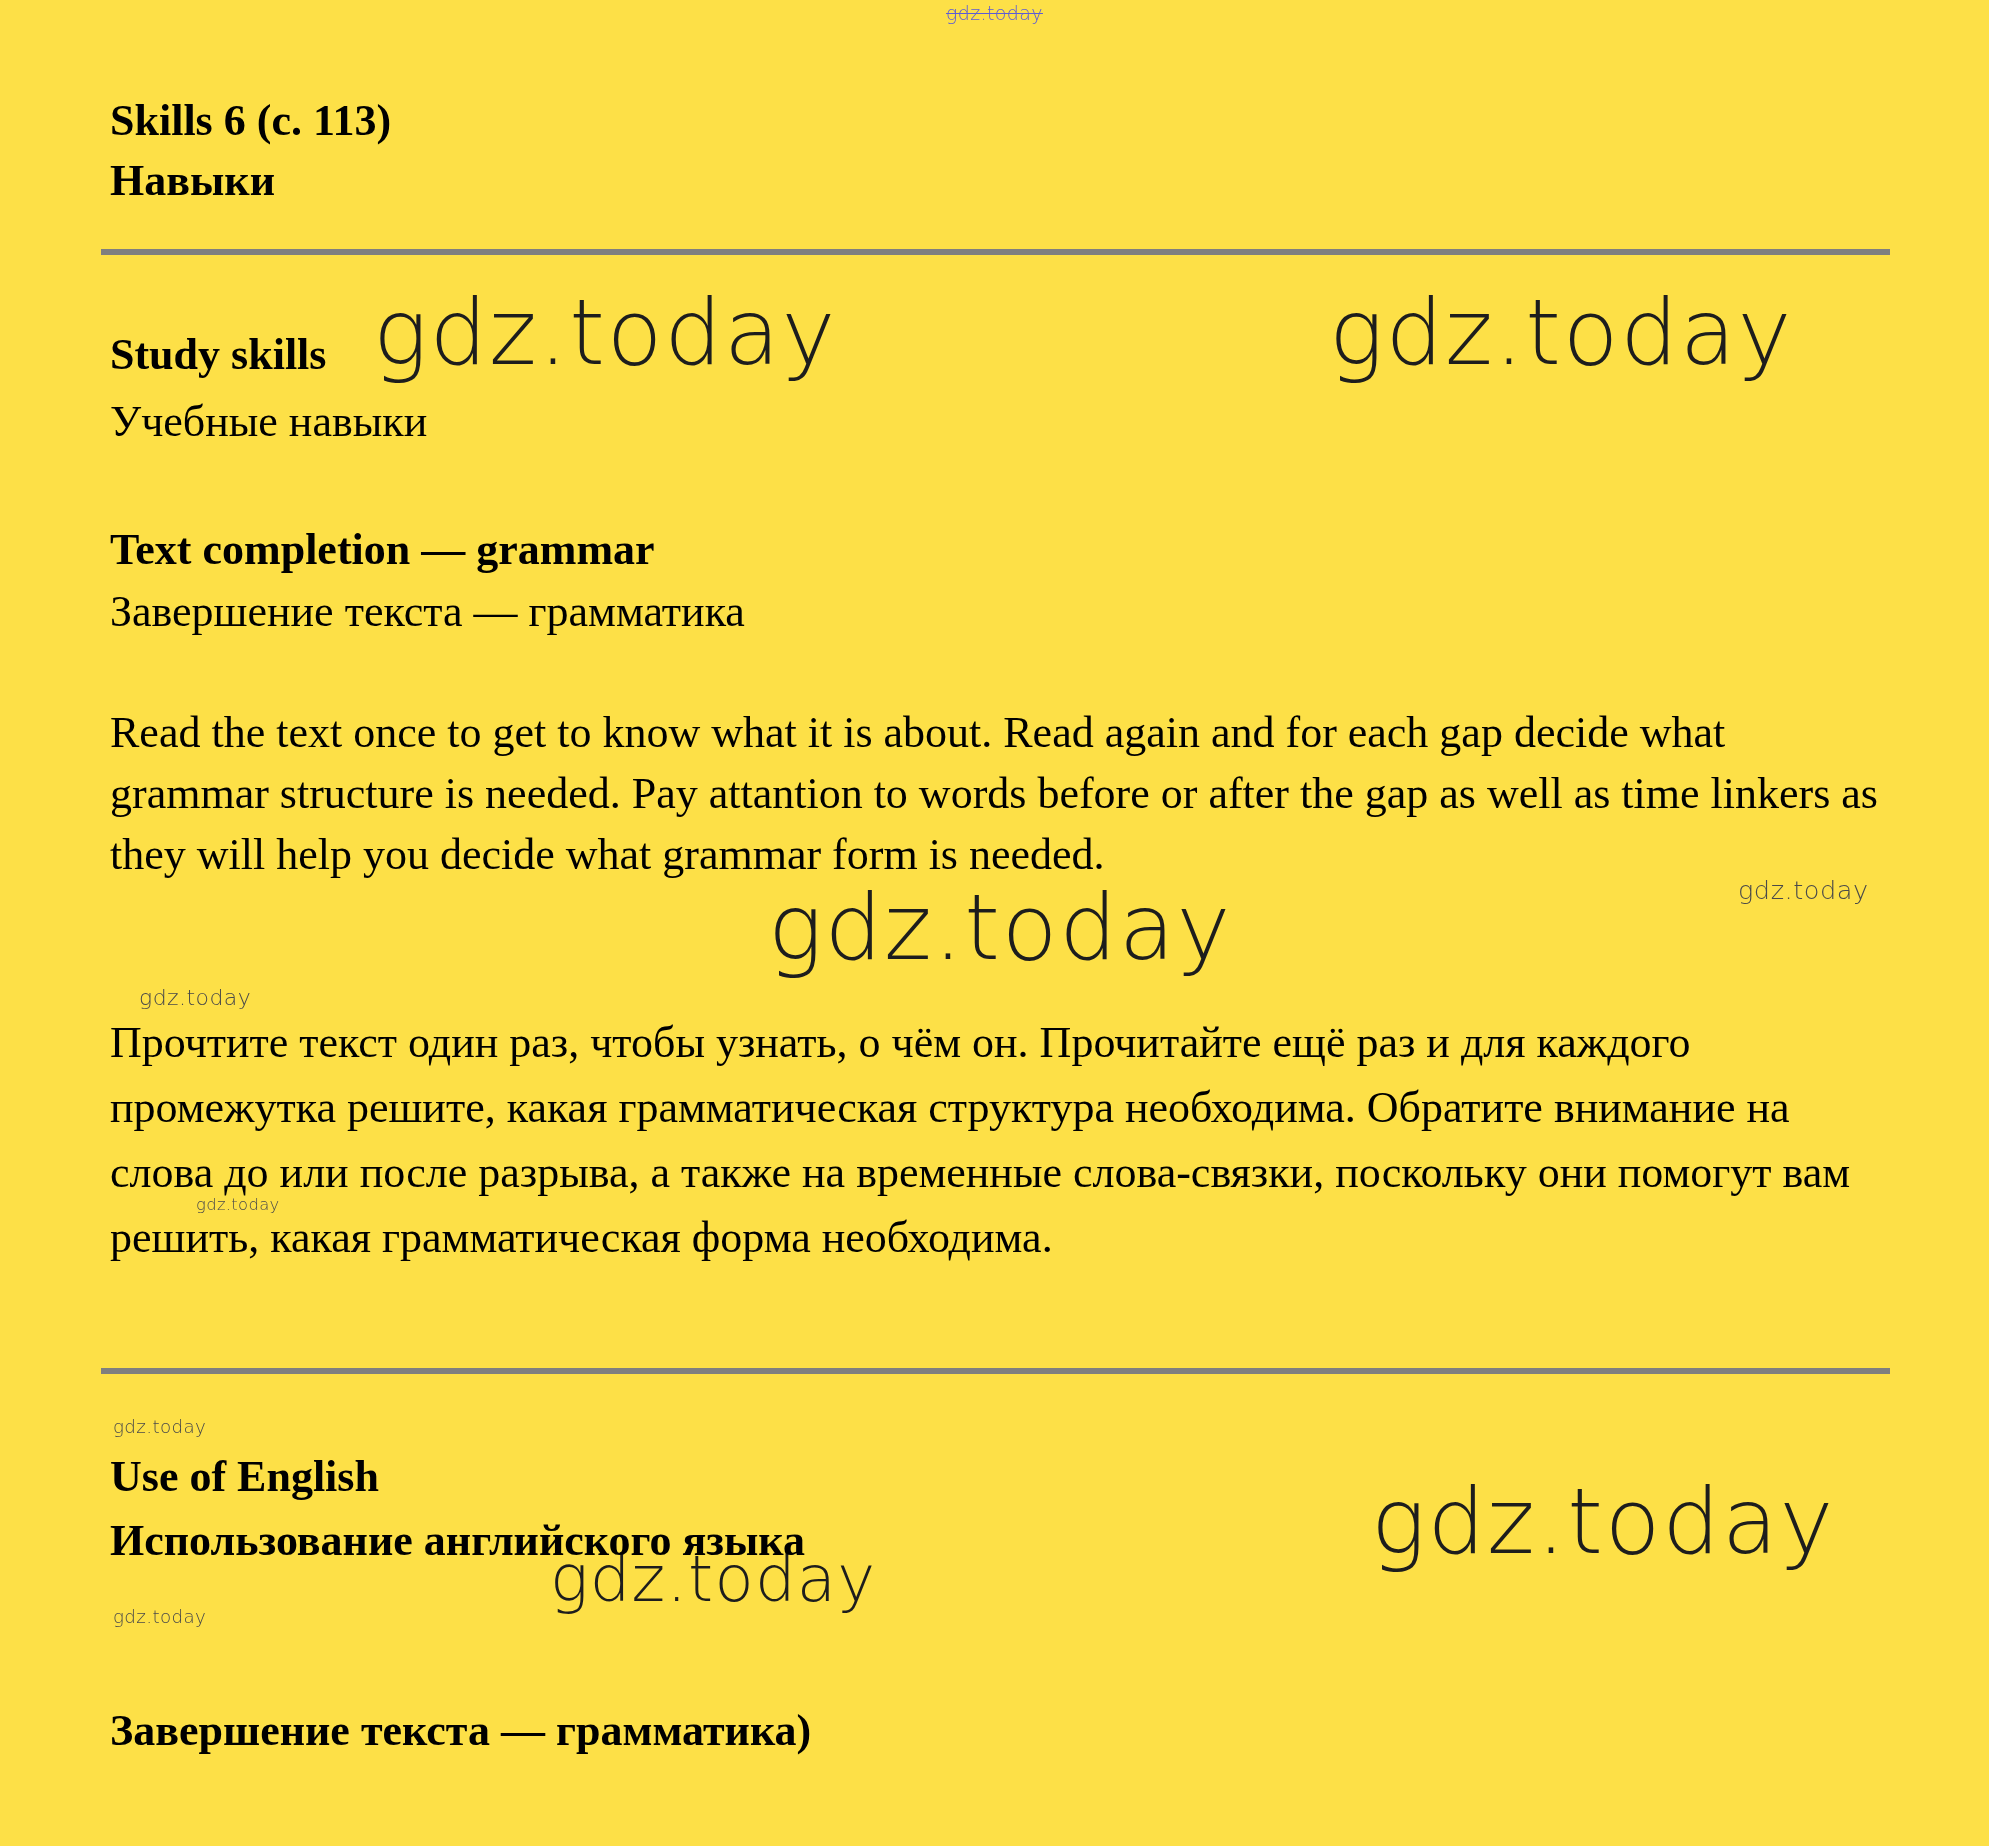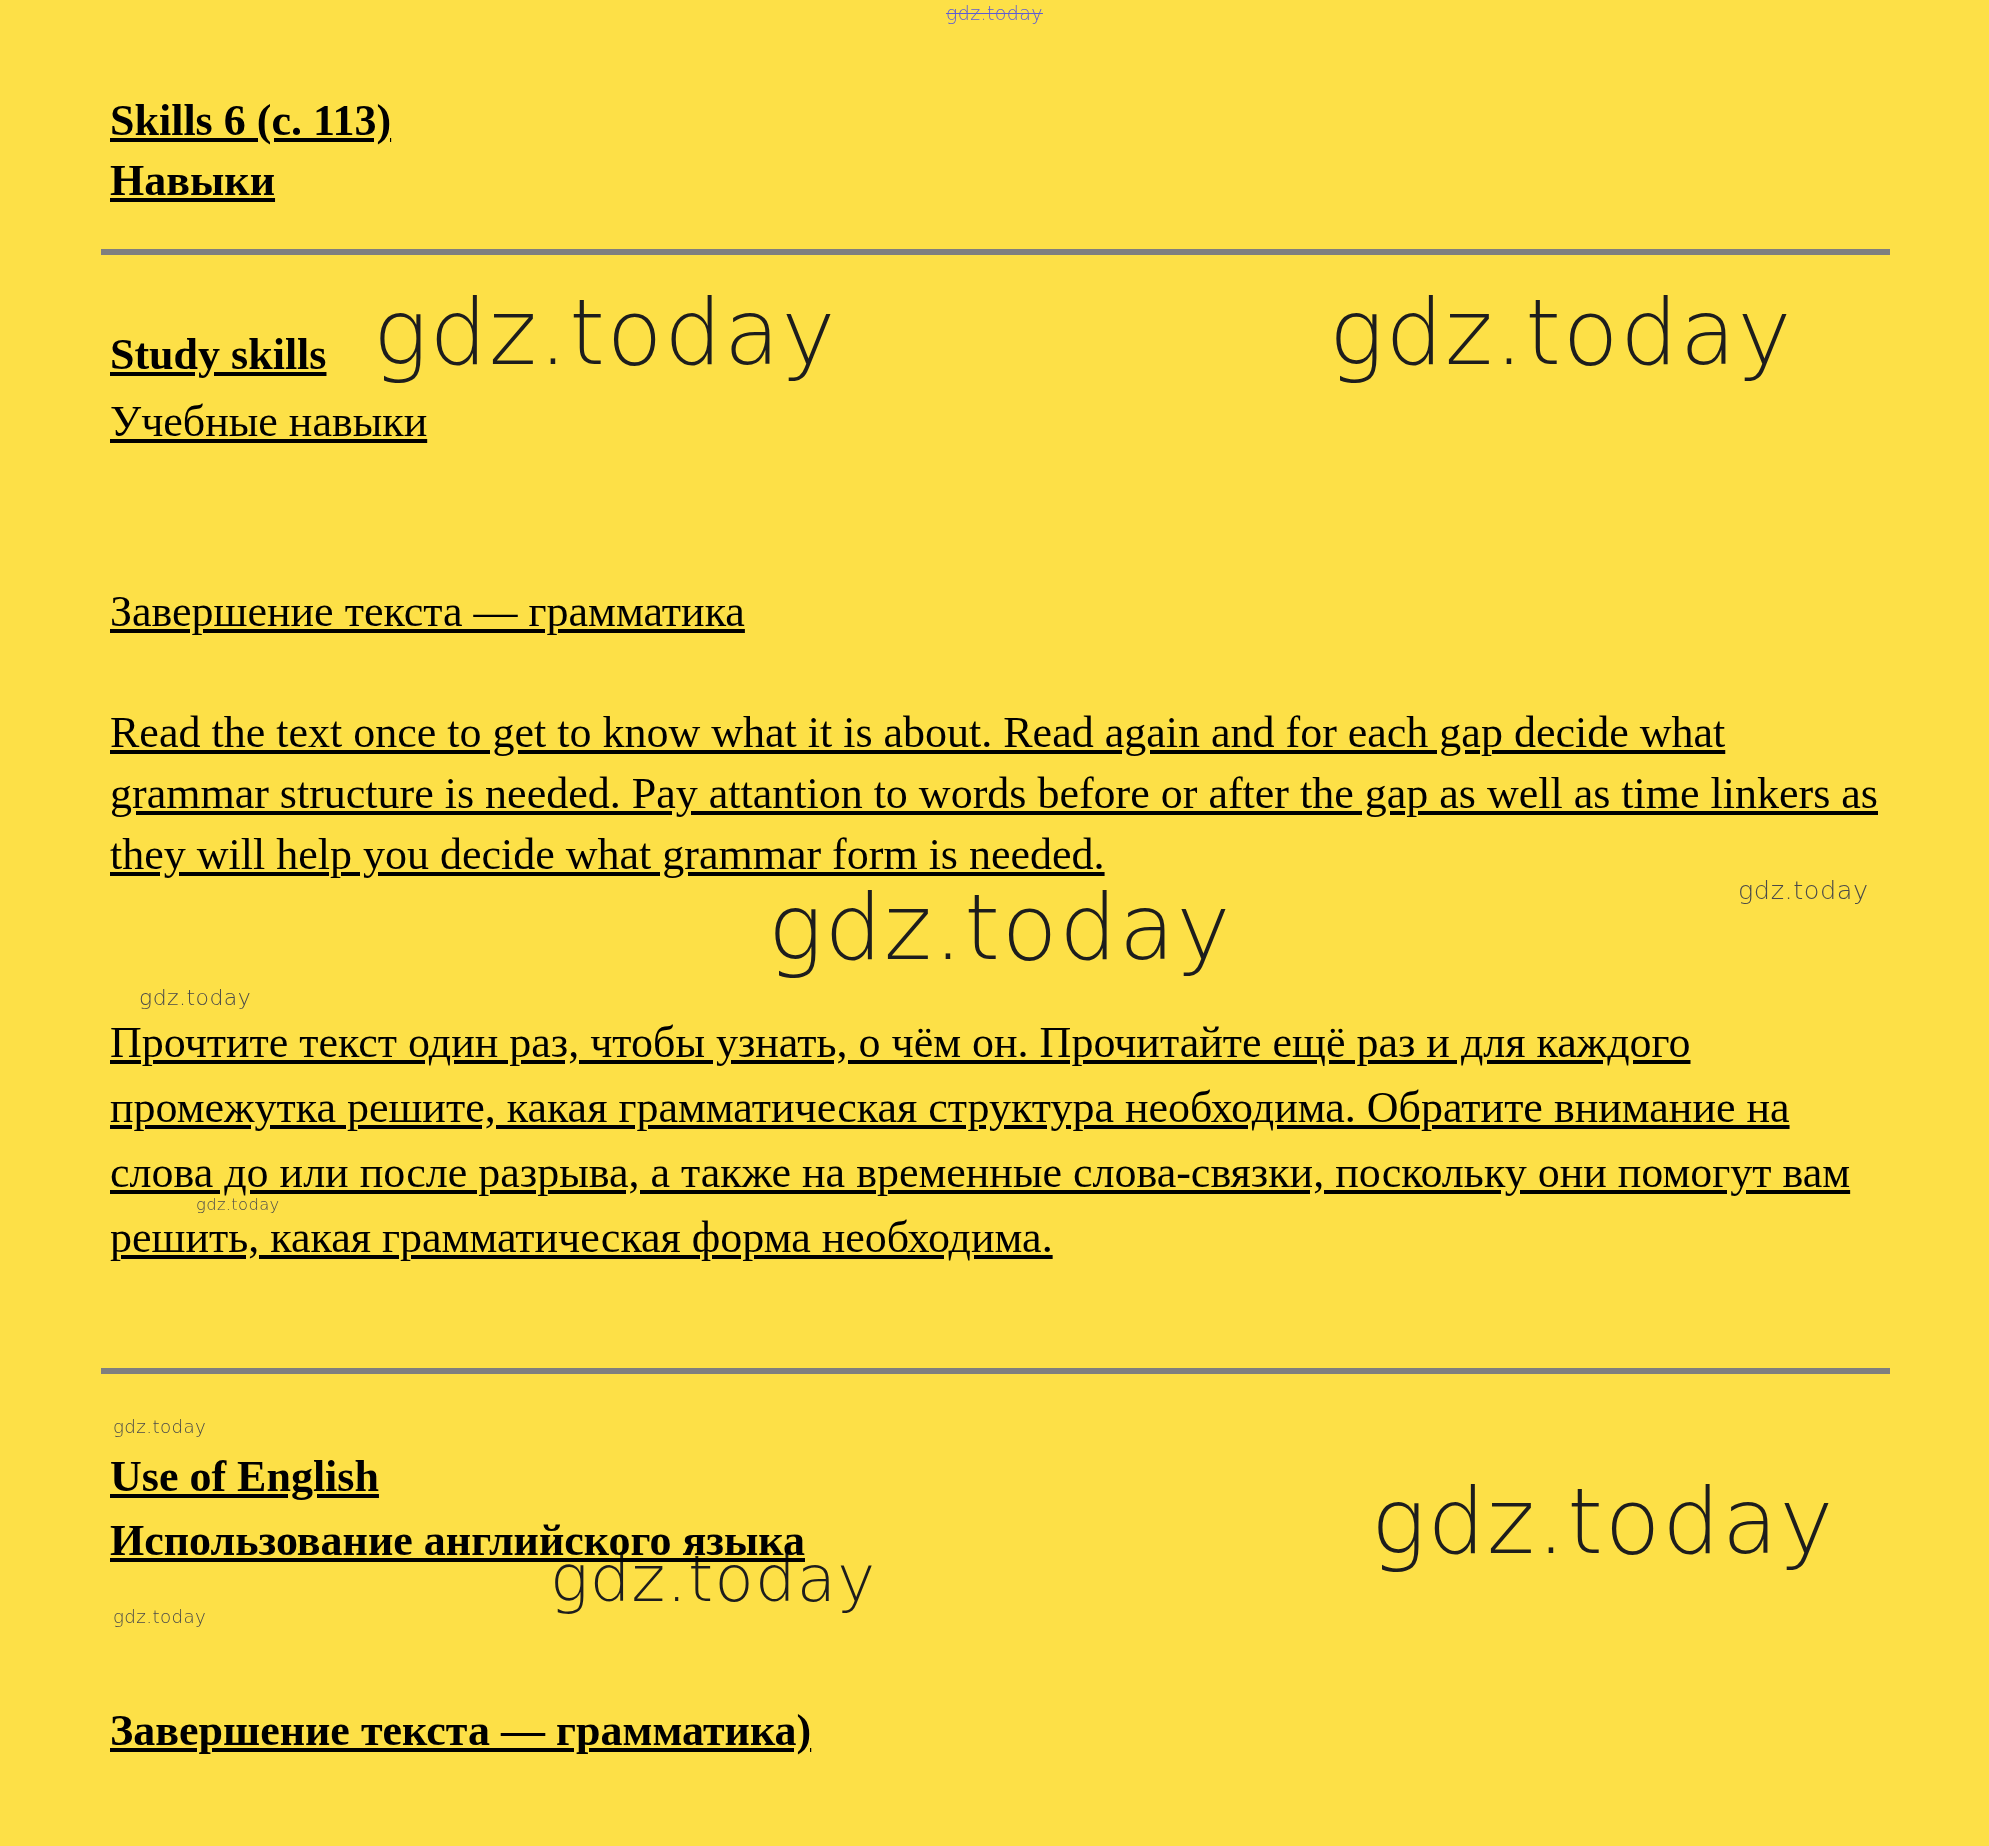--- a/index.html
+++ b/index.html
@@ -15,21 +15,20 @@
     overflow: hidden;
     font-family: "Liberation Serif", "DejaVu Serif", serif;
     color: #000000;
   }
   .block {
     position: absolute;
     left: 110px;
     width: 1777px;
     font-size: 44px;
     line-height: 61px;
-    text-decoration: underline;
   }
   .bold { font-weight: bold; }
   .divider {
     position: absolute;
     left: 101px;
     width: 1789px;
     height: 6.4px;
     background: #7f7f7f;
     border: none;
     margin: 0;
@@ -106,20 +105,21 @@
   <div class="block bold" id="header-block">
     <div>Skills 6 (с. 113)</div>
     <div>Навыки</div>
   </div>
 
   <hr class="divider" id="divider-1">
 
   <div class="block bold" id="study-skills-en">Study skills</div>
   <div class="block" id="study-skills-ru">Учебные навыки</div>
 
+  <div class="block bold" id="text-completion-en">Text completion — grammar</div>
   <div class="block" id="text-completion-ru">Завершение текста — грамматика</div>
 
   <div class="block" id="instructions-en">Read the text once to get to know what it is about. Read again and for each gap decide what grammar structure is needed. Pay attantion to words before or after the gap as well as time linkers as they will help you decide what grammar form is needed.</div>
   <div class="block" id="instructions-ru">Прочтите текст один раз, чтобы узнать, о чём он. Прочитайте ещё раз и для каждого промежутка решите, какая грамматическая структура необходима. Обратите внимание на слова до или после разрыва, а также на временные слова-связки, поскольку они помогут вам решить, какая грамматическая форма необходима.</div>
 
   <hr class="divider" id="divider-2">
 
   <div class="block bold" id="use-of-english-en">Use of English</div>
   <div class="block bold" id="use-of-english-ru">Использование английского языка</div>
 

